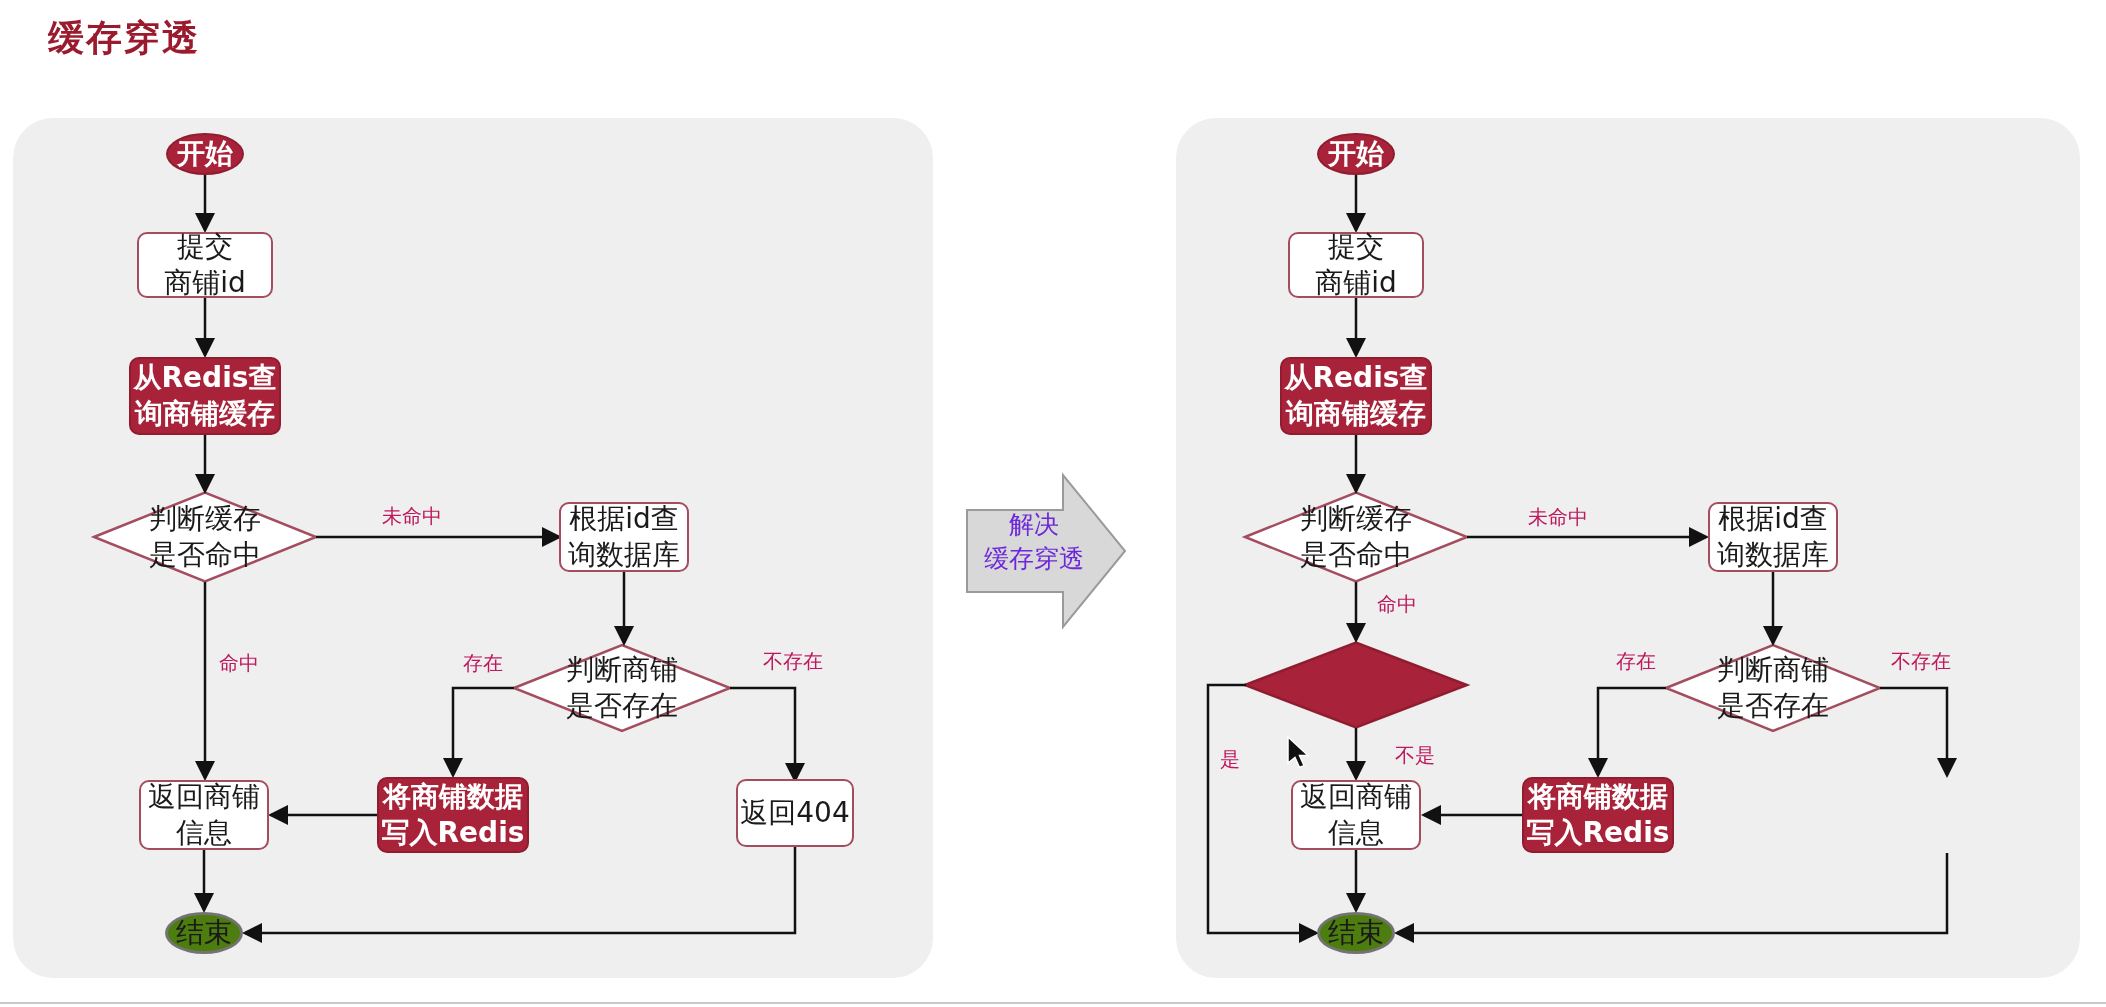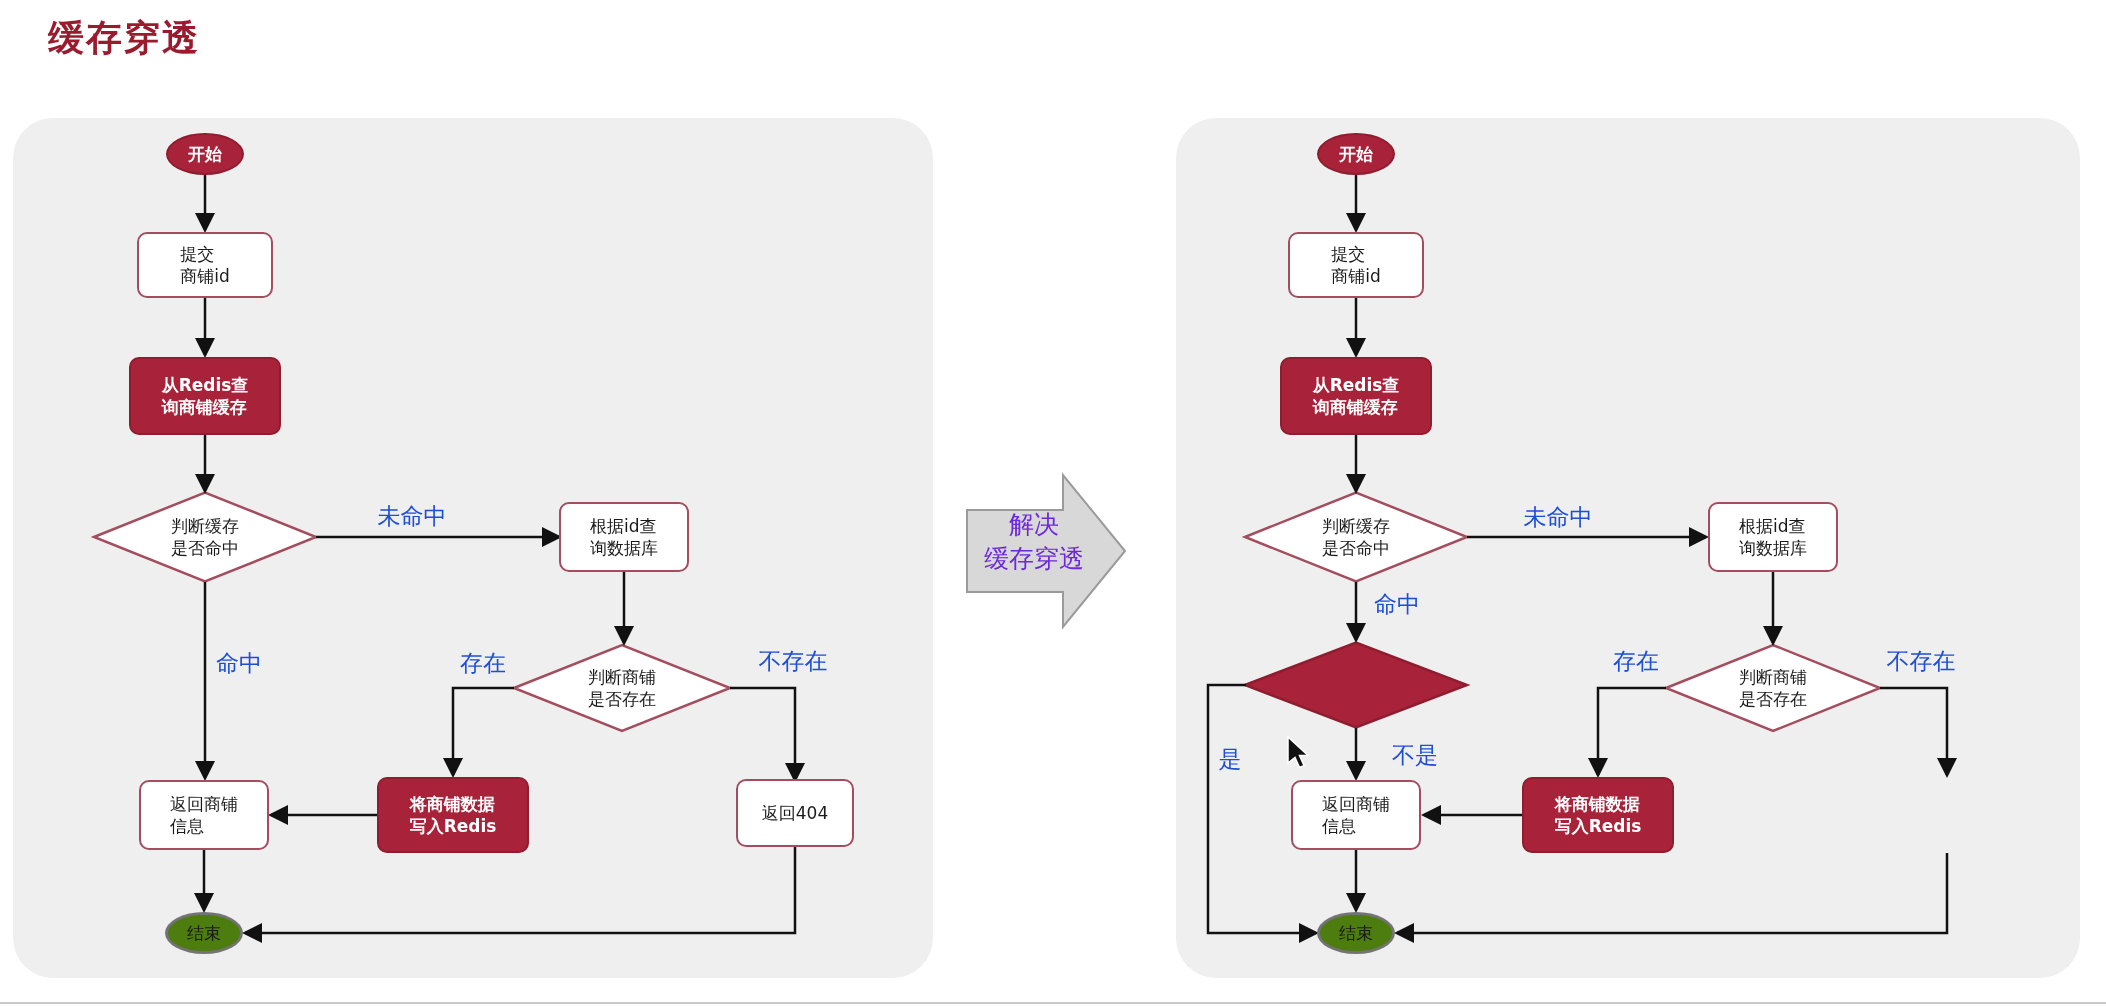--- a/index.html
+++ b/index.html
@@ -10,28 +10,28 @@
   .panel { position:absolute; top:118px; height:860px; background:#EFEFEF; border-radius:40px; }
   #panel-left  { left:13px;   width:920px; }
   #panel-right { left:1176px; width:904px; }
   .overlay { position:absolute; left:0; top:0; width:2106px; height:1007px; pointer-events:none; }
   .diamond { fill:#ffffff; stroke:#A34D5E; stroke-width:2.5; }
   .diamond.red { fill:#A82339; stroke:#8F1C2F; }
   .edge { fill:none; stroke:#111111; stroke-width:2.5; }
   .connector-shape { fill:#D8D8D8; stroke:#9a9a9a; stroke-width:2; }
   .cursor { fill:#111111; stroke:#ffffff; stroke-width:1.5; }
   .node { position:absolute; transform:translate(-50%,-50%); display:flex; align-items:center; justify-content:center;
-          white-space:pre-line; font-size:17px; line-height:1.3; color:#1a1a1a; padding:2px; }
+          text-align:center; white-space:pre-line; font-size:28px; line-height:1.3; color:#1a1a1a; padding:2px; }
   .rect-white { background:#ffffff; border:2px solid #A34D5E; border-radius:10px; }
   .rect-red   { background:#A82339; border:2px solid #8F1C2F; border-radius:10px; color:#ffffff; font-weight:bold; }
   .oval-red   { background:#A82339; border:2px solid #8F1C2F; border-radius:50%; color:#ffffff; font-weight:bold; }
   .oval-white { background:#4d7c0f; border:3px solid #737373; border-radius:50%; color:#1a1a1a; font-weight:normal; }
   .diamond-text { background:transparent; }
   .diamond-text.red-text { color:#ffffff; font-weight:bold; }
-  .edge-label { position:absolute; transform:translate(-50%,-50%); font-size:23px; color:#1d4ed8; white-space:pre-line; }
+  .edge-label { position:absolute; transform:translate(-50%,-50%); font-size:20px; color:#be185d; white-space:pre-line; }
   .connector-label { position:absolute; transform:translate(-50%,-50%); font-size:25px; color:#6d28d9; text-align:center; white-space:pre-line; line-height:1.35; }
   .bottom-divider { position:absolute; left:0; top:1002px; width:2106px; height:2px; background:#c9c9c9; }
 </style>
 </head>
 <body>
 
 <div class="stage">
 
   <h1 class="title">缓存穿透</h1>
 

